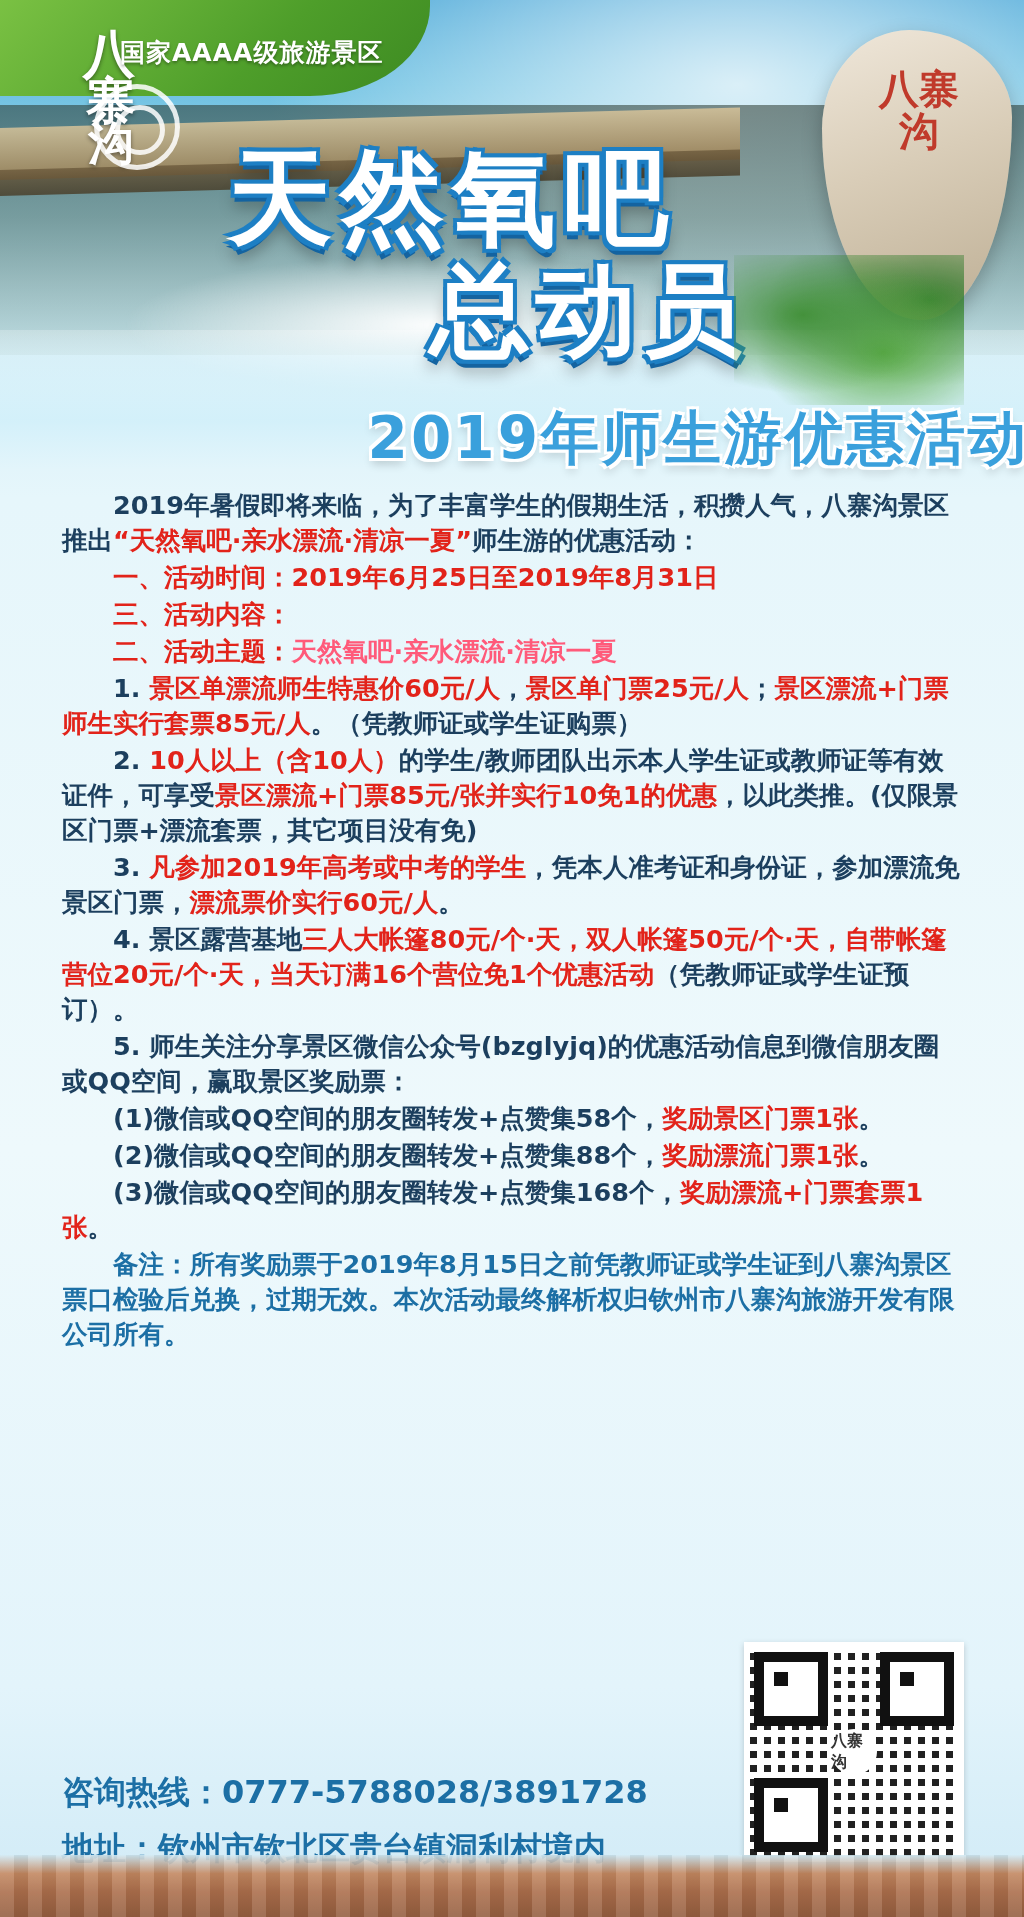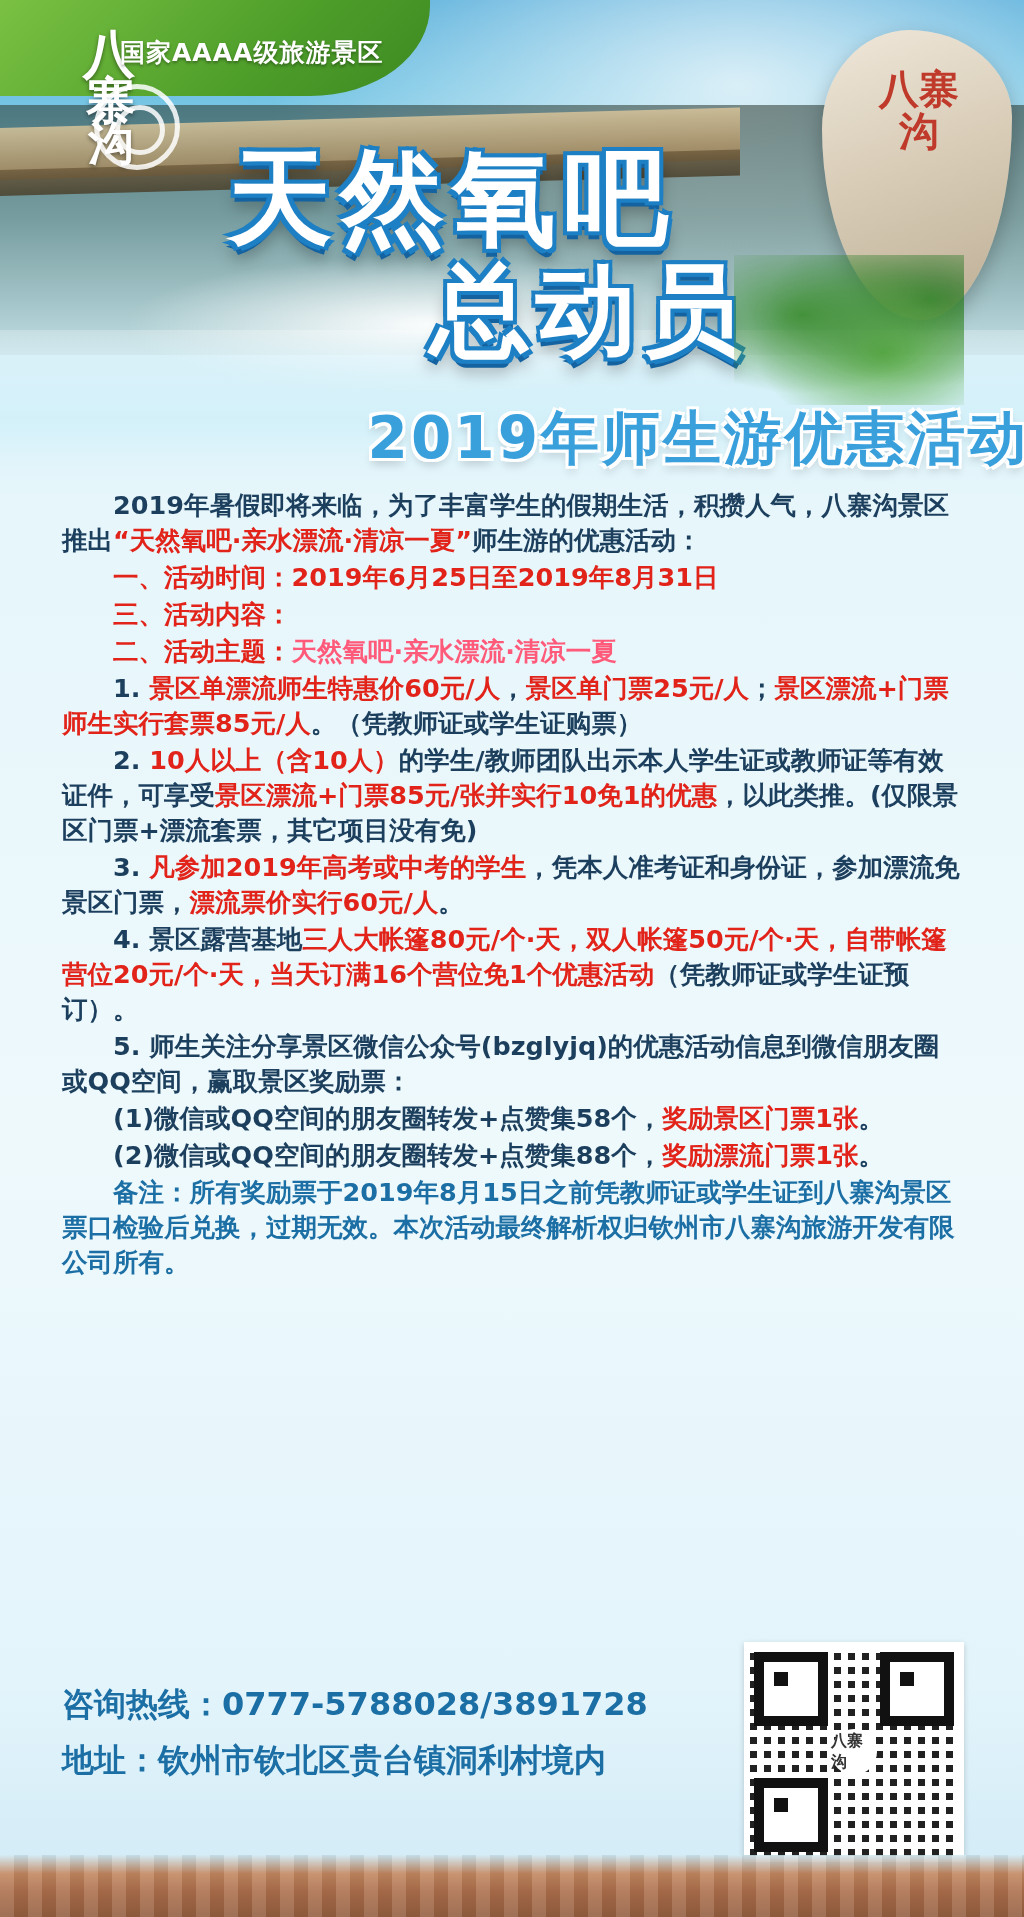--- a/index.html
+++ b/index.html
@@ -147,21 +147,21 @@
     font-family:"DejaVu Sans","Liberation Sans",sans-serif;
   }
   .body p{margin:0 0 2px 0;}
   .indent{text-indent:2em;}
   .red{color:#e2231a;}
   .pink{color:#ff5a7a;}
   .blue{color:#1c3f5e;}
   .teal{color:#1c6fa5;}
   
   .contact{
-    position:absolute;left:62px;top:1676px;width:620px;
+    position:absolute;left:62px;top:1764px;width:620px;
     color:#1c6fa5;font-weight:bold;font-size:32px;line-height:56px;
   }
   .qr{
     position:absolute;right:60px;top:1642px;width:220px;height:220px;
     background:#fff;padding:6px;box-sizing:border-box;
     box-shadow:0 2px 6px rgba(0,0,0,.18);
   }
   .qr .cells{
     width:100%;height:100%;
     background-image:
@@ -269,20 +269,23 @@
     </p>
 
     <p class="indent">
       <span class="blue">(1)微信或QQ空间的朋友圈转发+点赞集58个，</span><span class="red">奖励景区门票1张</span><span class="blue">。</span>
     </p>
 
     <p class="indent">
       <span class="blue">(2)微信或QQ空间的朋友圈转发+点赞集88个，</span><span class="red">奖励漂流门票1张</span><span class="blue">。</span>
     </p>
 
+    <p class="indent">
+      <span class="blue">(3)微信或QQ空间的朋友圈转发+点赞集168个，</span><span class="red">奖励漂流+门票套票1张</span><span class="blue">。</span>
+    </p>
 
     <p class="indent">
       <span class="teal">备注：</span><span class="teal">所有奖励票于2019年8月15日之前凭教师证或学生证到八寨沟景区票口检验后兑换，过期无效。本次活动最终解析权归钦州市八寨沟旅游开发有限公司所有。</span>
     </p>
 
   </div>
 
   <div class="contact">
     <div>
       <span>咨询热线：</span><span>0777-5788028/3891728</span>

